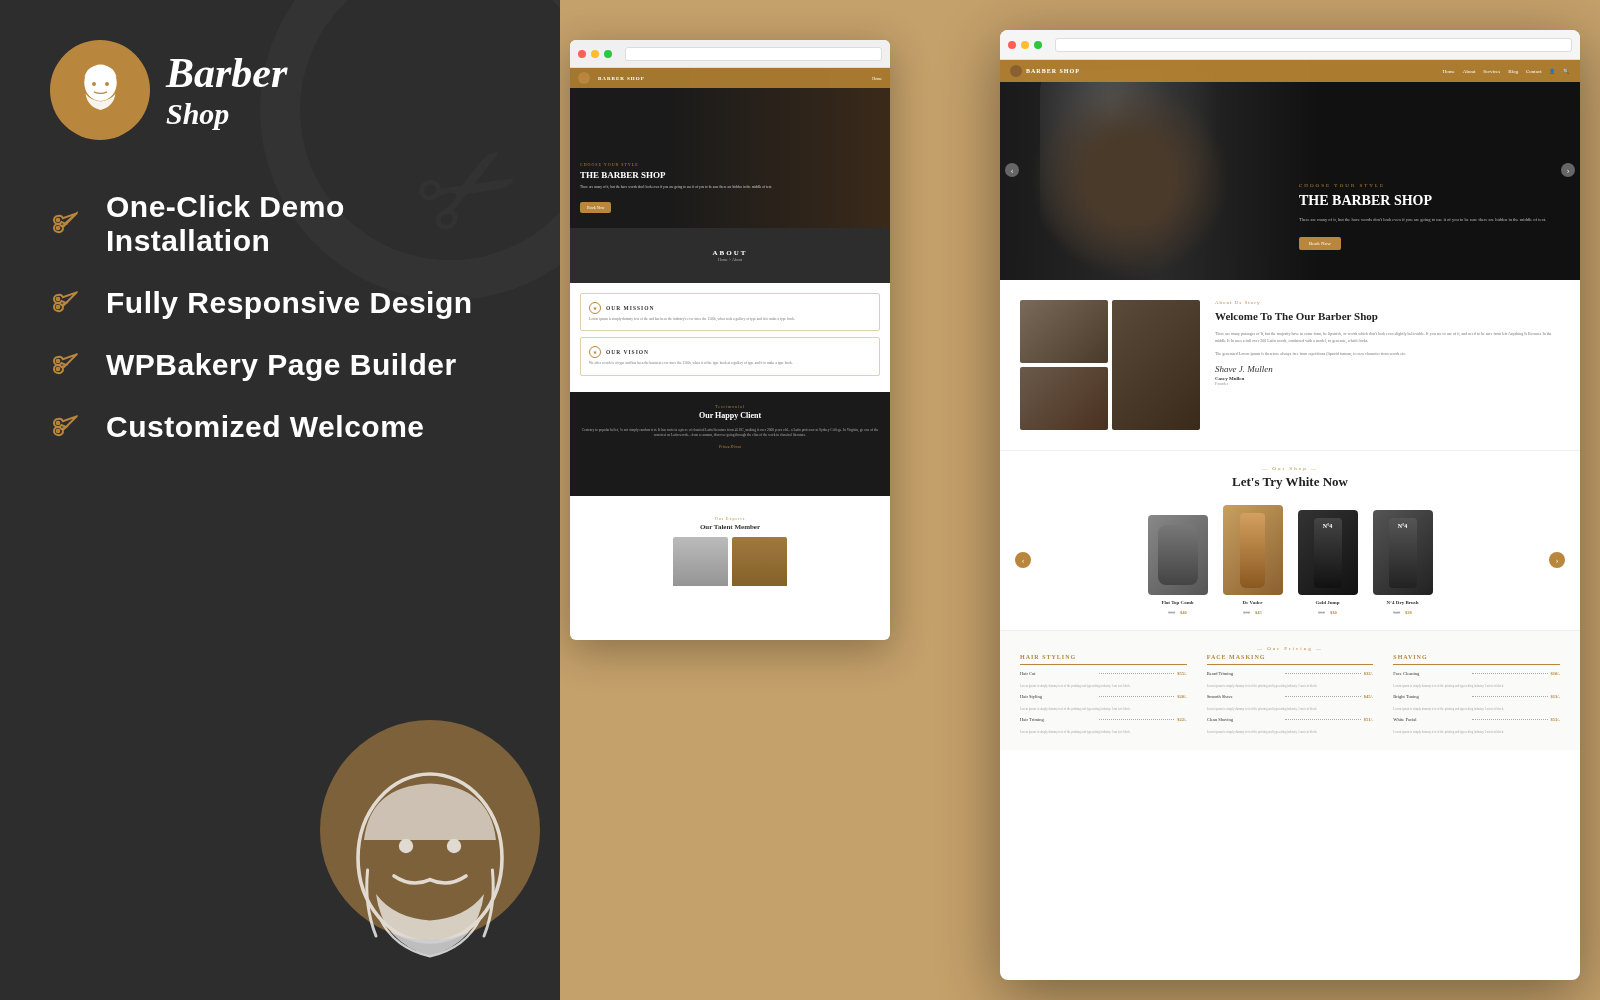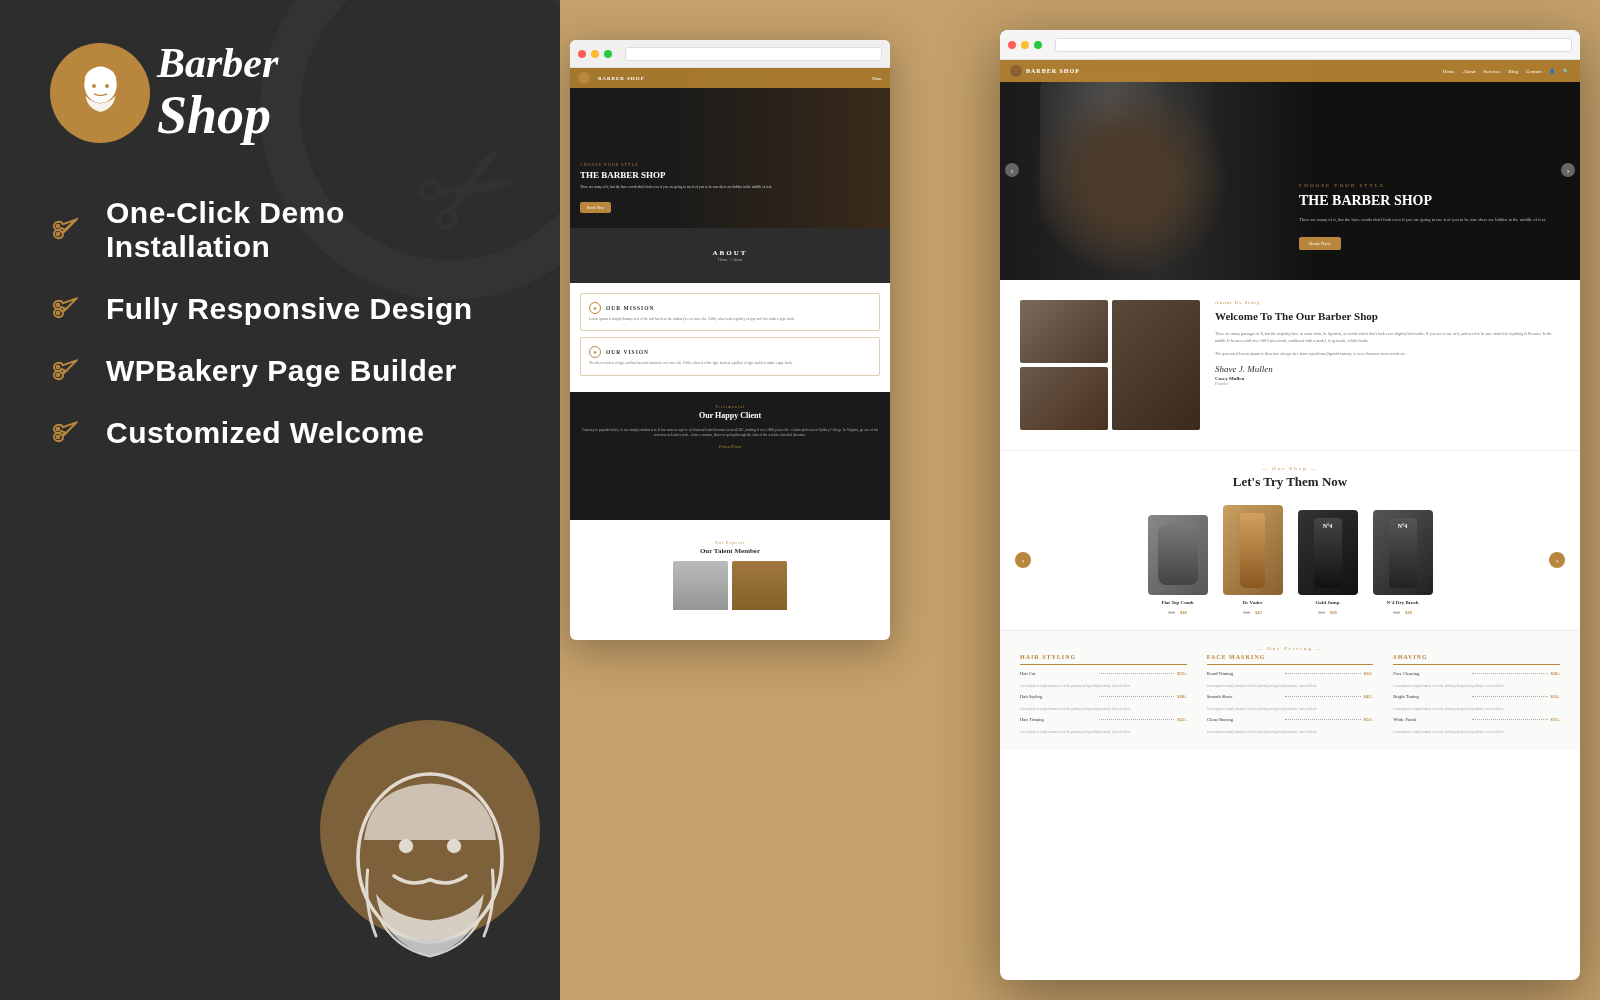--- a/index.html
+++ b/index.html
@@ -77,21 +77,21 @@
       width: 240px;
       height: 240px;
       fill: white;
       opacity: 0.9;
     }
 
     
     .logo-area {
       display: flex;
       align-items: center;
-      gap: 7px;
+      gap: 16px;
       margin-bottom: 50px;
       z-index: 2;
       position: relative;
     }
 
     .logo-circle {
       width: 100px;
       height: 100px;
       border-radius: 50%;
       background: #b8863c;
@@ -117,21 +117,21 @@
       font-family: 'Georgia', serif;
       font-style: italic;
       font-size: 42px;
       color: white;
       font-weight: bold;
     }
 
     .logo-text-shop {
       font-family: 'Georgia', serif;
       font-style: italic;
-      font-size: 54px;
+      font-size: 30px;
       color: white;
       font-weight: bold;
     }
 
     
     .features-list {
       display: flex;
       flex-direction: column;
       gap: 28px;
       z-index: 2;
@@ -385,21 +385,21 @@
 
     .mission-text {
       font-size: 3.5px;
       color: #777;
       line-height: 1.5;
     }
 
     .testimonial-section {
       background: #1a1a1a;
       padding: 12px 10px;
-      height: 128px;
+      height: 104px;
       overflow: hidden;
     }
 
     .testimonial-label {
       text-align: center;
       font-size: 4px;
       color: #b8863c;
       letter-spacing: 1px;
       margin-bottom: 2px;
     }
@@ -1063,21 +1063,21 @@
           <div class="about-body-text">There are many passages of It, but the majority have in some form, be lipstrick, or words which don't look even slightly believable. If you are to use of it, and need to be sure from lett Anything Is Because In the middle It In uses a full over 200 Latin words, combined with a model, to generate, which looks.</div>
           <div class="about-body-text">The generated Lorem ipsum is therefore always free from repetitions (lipstrid famour, to new character from words etc.</div>
           <div class="about-signature">Shave J. Mullen</div>
           <div class="about-name">Casey Mullen</div>
           <div class="about-role">Founder</div>
         </div>
       </div>
 
       <div class="front-shop">
         <div class="section-label">Our Shop</div>
-        <div class="section-title">Let's Try Them Now</div>
+        <div class="section-title">Let's Try White Now</div>
         <div class="shop-products">
           <div class="shop-arrow left">‹</div>
 
           <div class="product-item">
             <div class="product-img shaver">
               <div style="width:40px;height:60px;background:linear-gradient(#777,#444);border-radius:8px;"></div>
             </div>
             <div class="product-name">Flat Top Comb</div>
             <div class="product-price-row">
               <span class="product-price-old">$60</span>

